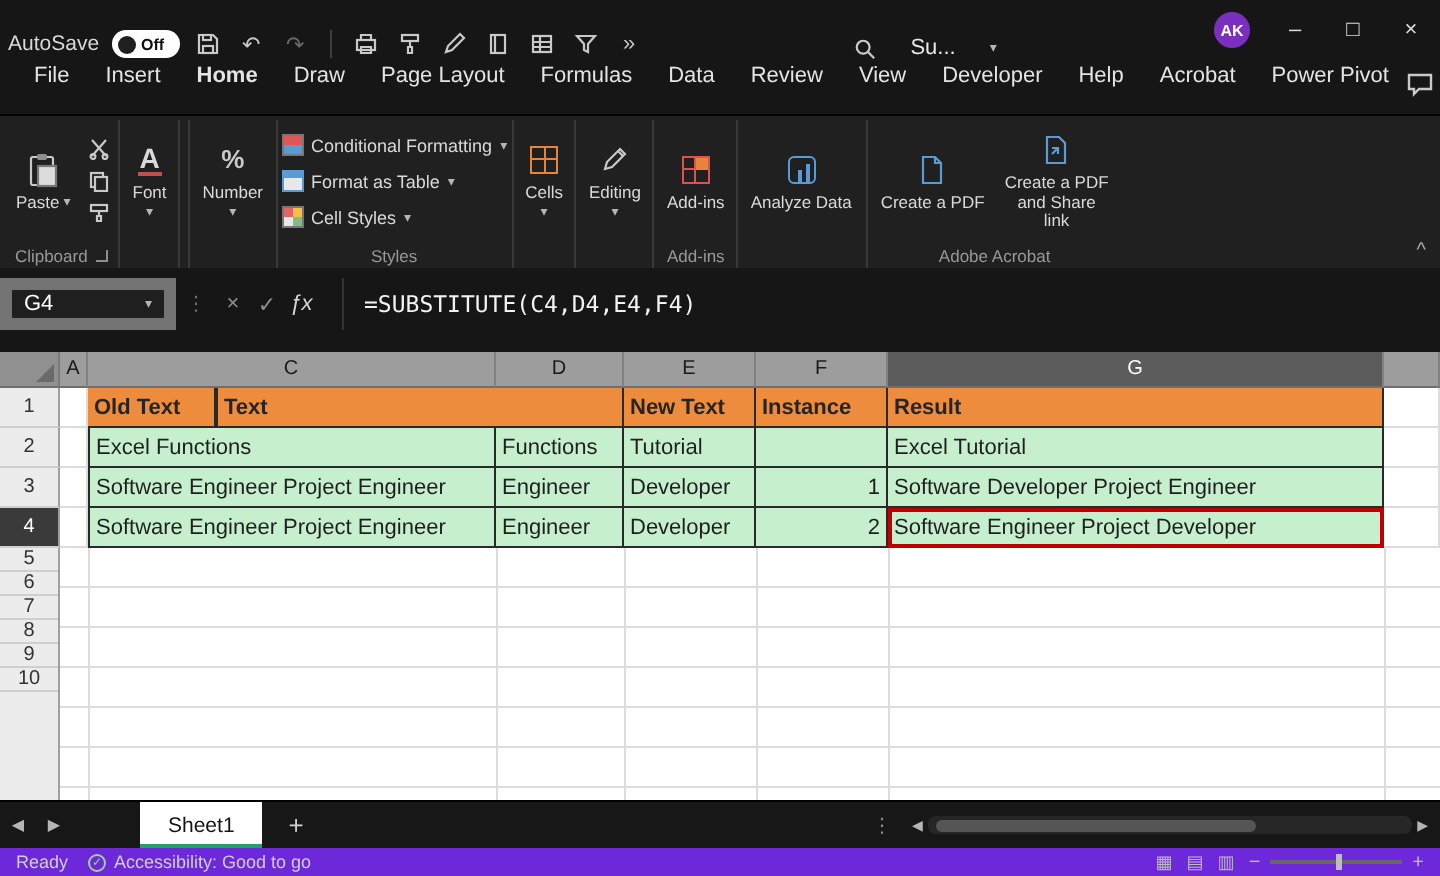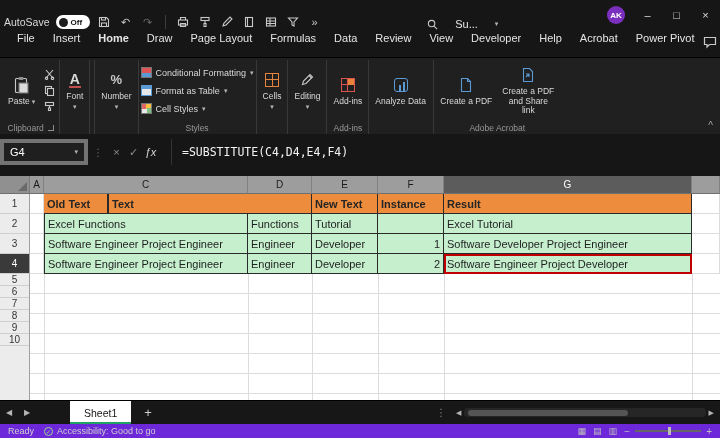--- a/index.html
+++ b/index.html
@@ -69,21 +69,21 @@
     background-size:100% 100%,100% 1px,1px 100%;background-position:0 0,center,center;background-repeat:no-repeat}
   .gic-analyze{border:1px solid #5b9bd5;border-radius:3px;background-image:linear-gradient(#5b9bd5,#5b9bd5),linear-gradient(#5b9bd5,#5b9bd5);
     background-size:2px 6px,2px 9px;background-position:4px 6px,8px 3px;background-repeat:no-repeat}
   .ribbon-collapse{position:absolute;right:7px;bottom:3px;color:#aaa;font-size:10px;cursor:pointer}
   .fontA{font-size:14px;font-weight:bold;color:#d9d9d9;line-height:1;border-bottom:2px solid #c0504d;padding:0 1px}
   .alignlines{width:14px;height:11px;background:repeating-linear-gradient(180deg,#c9c9c9 0 1px,transparent 1px 3px)}
   .pct{font-size:13px;font-weight:bold;color:#c9c9c9;line-height:1}
 
   
   .formulabar{height:42px;background:#161616;display:flex;align-items:center;padding:0 0 6px 0}
-  .namebox{width:88px;height:26px;margin-left:0;background:#1f1f1f;border:4px solid #737373;
+  .namebox{width:88px;height:26px;margin-left:0;background:#1f1f1f;border:6px solid #737373;
     display:flex;align-items:center;padding:0 6px;color:#fff;font-size:11px;gap:4px}
   .namebox .nm{flex:1}
   .fb-dots{color:#6f6f6f;margin:0 5px;font-size:10px}
   .fb-ic{width:17px;text-align:center;color:#8f8f8f;font-size:11px;cursor:pointer}
   .fb-fx{color:#d6d6d6;font-style:italic;font-size:11px}
   .fb-formula{margin-left:12px;padding-left:10px;border-left:1px solid #333;height:26px;
     display:flex;align-items:center;color:#f2f2f2;font-family:"DejaVu Sans Mono",monospace;font-size:11.5px;flex:1}
 
   
   .grid{height:224px;background:#fff;display:flex;flex-direction:column;overflow:hidden}

